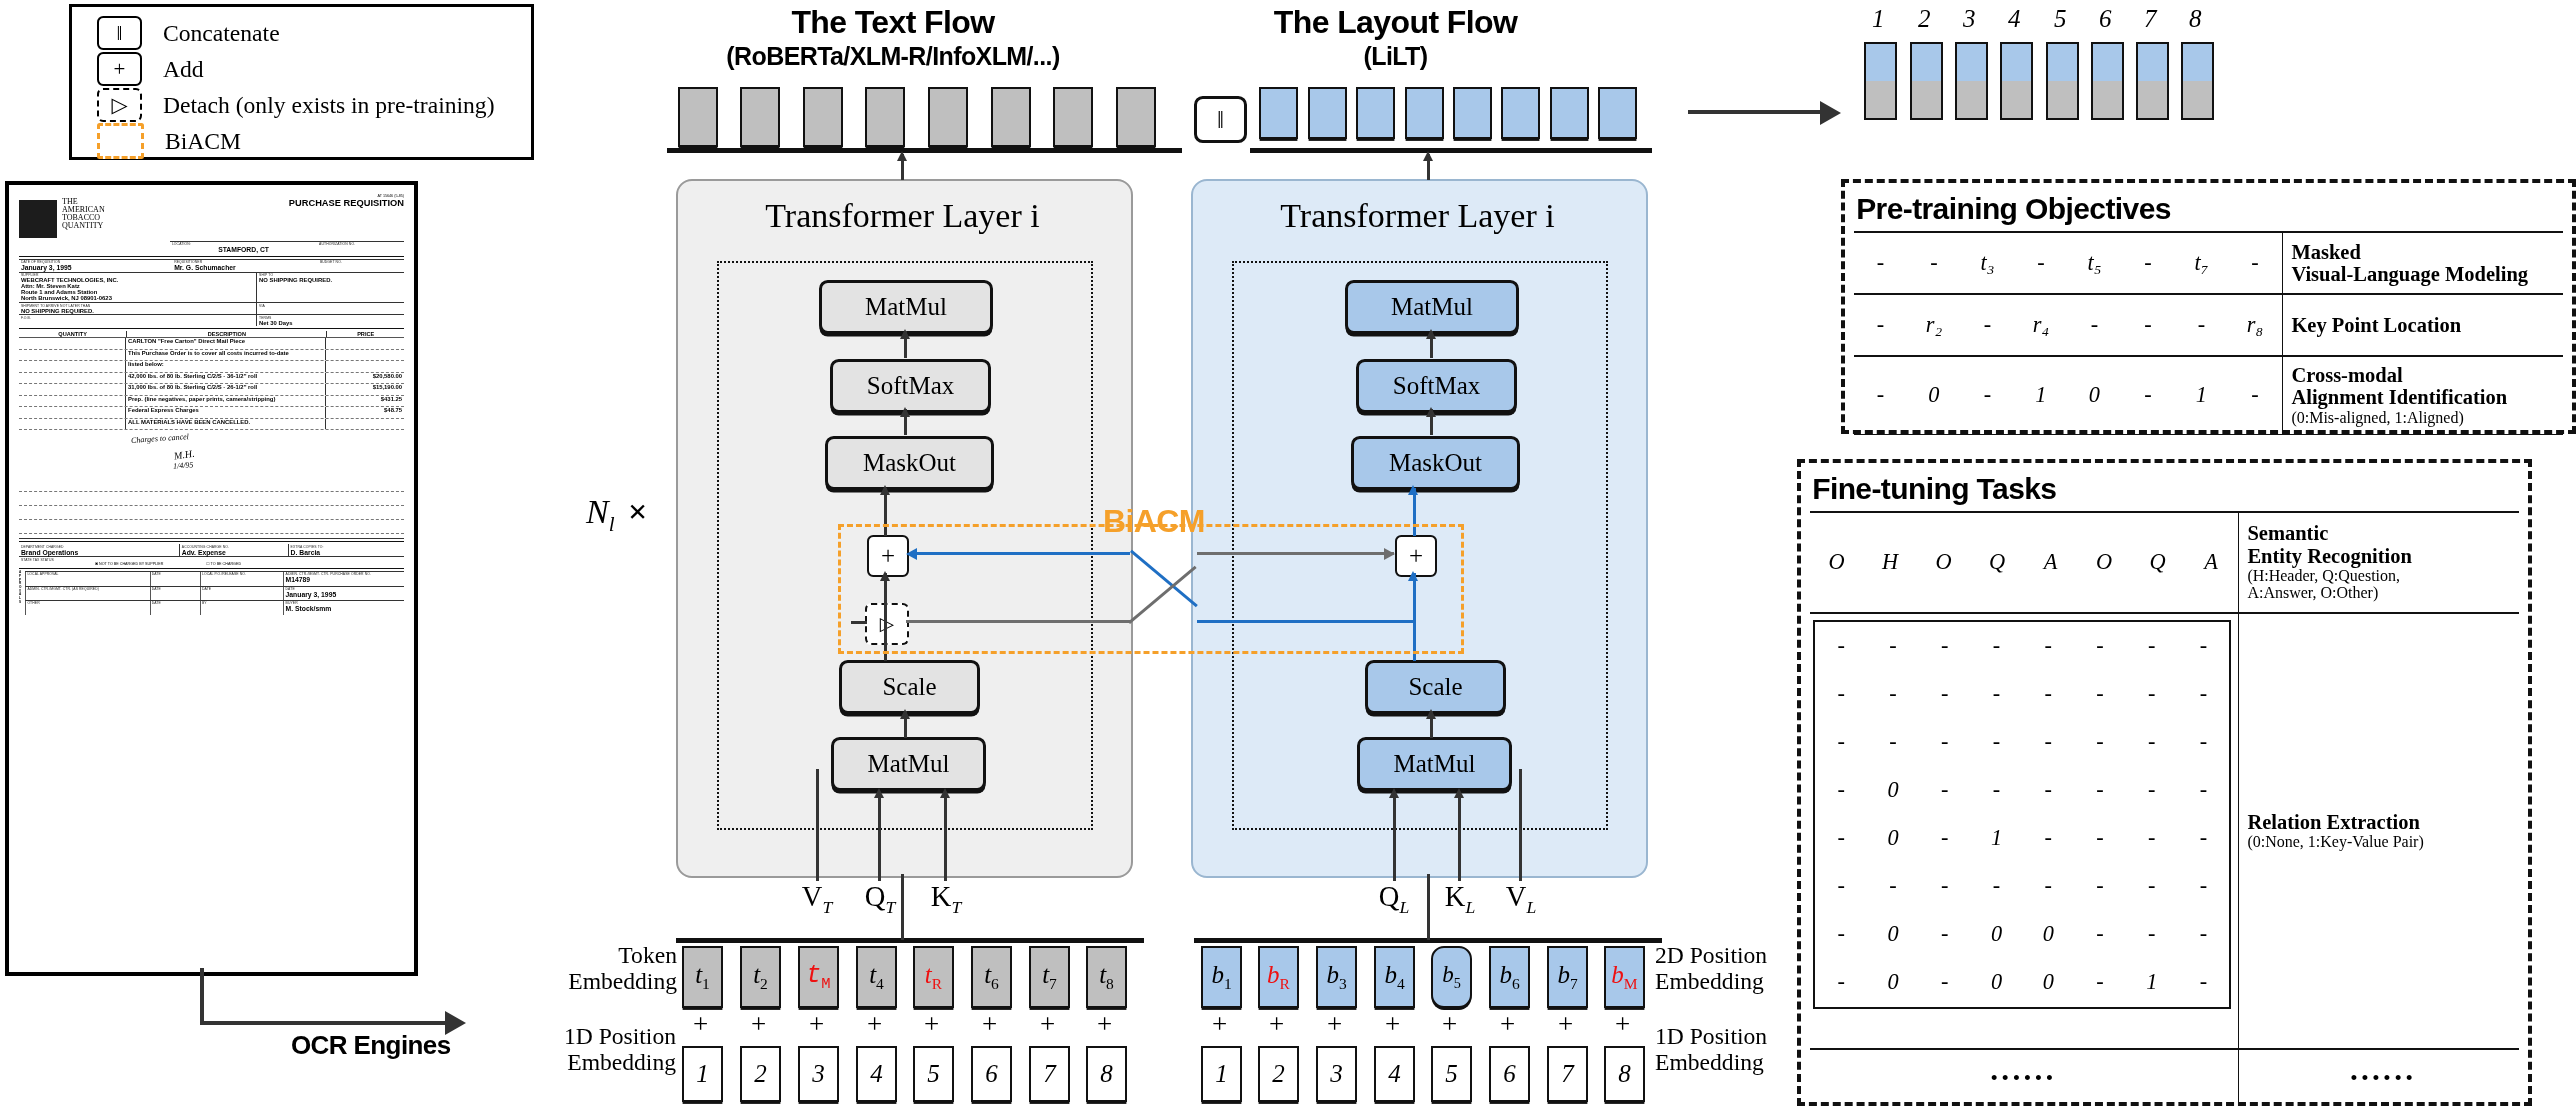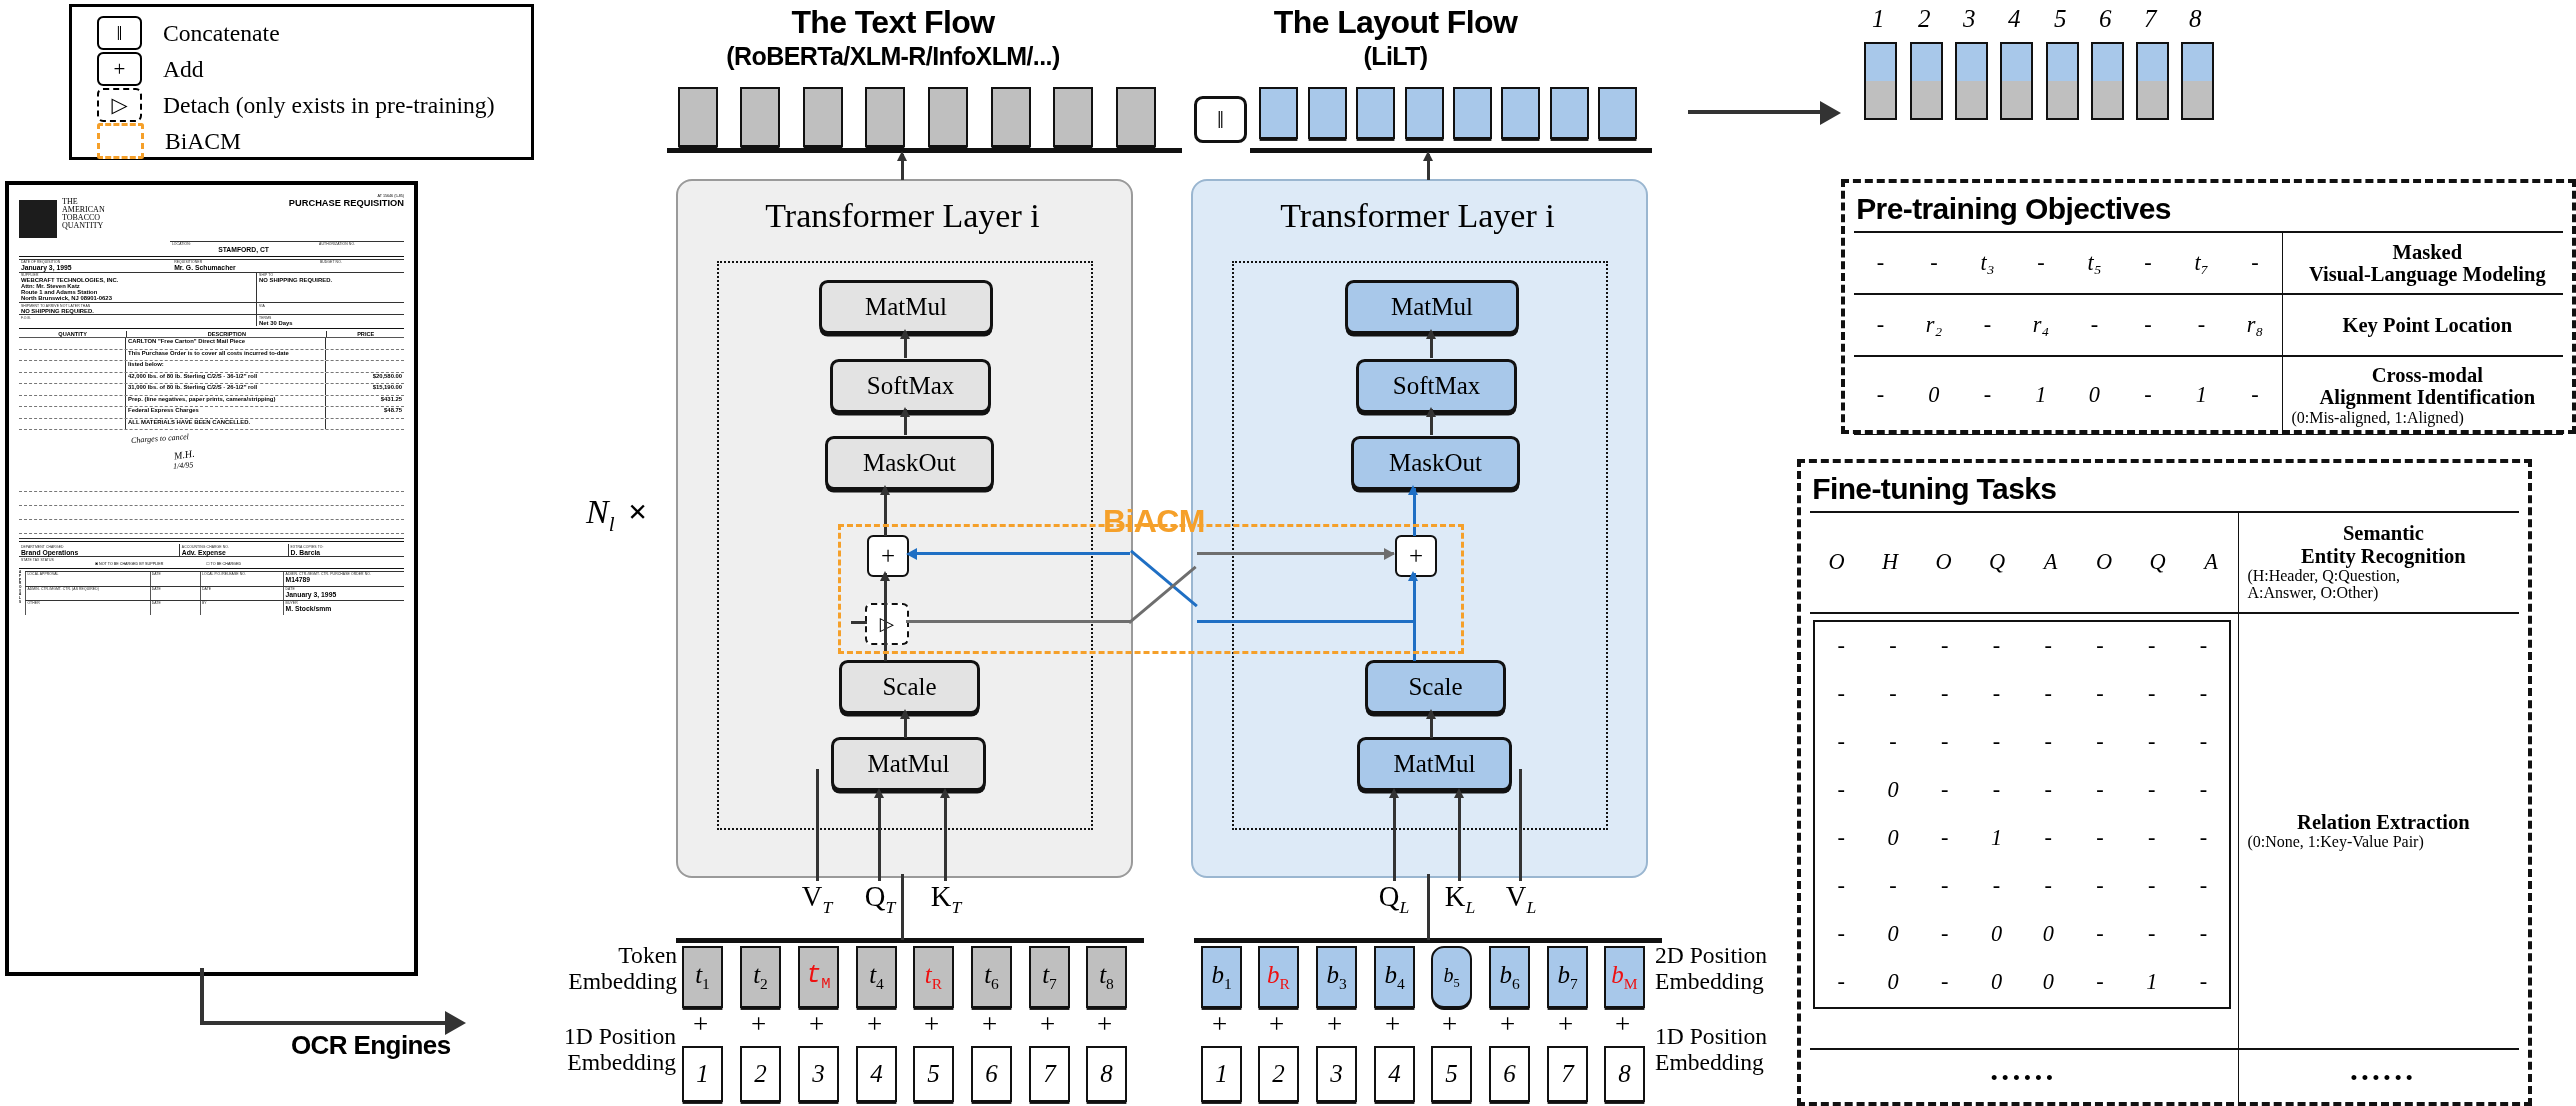--- a/index.html
+++ b/index.html
@@ -84,21 +84,21 @@
   .thickbar{position:absolute;background:#111;height:5px;}
 
   
   .panel{position:absolute;border:4.3px dashed #111;background:#fff;}
   .ptitle{font-family:"Liberation Sans",sans-serif;font-weight:bold;font-size:30px;letter-spacing:-0.6px;}
   .prow{display:flex;align-items:stretch;}
   .pcellL{width:428px;display:flex;align-items:center;}
   .pcellR{flex:1;border-left:1.9px solid #111;padding-left:8.7px;display:flex;
           flex-direction:column;justify-content:center;}
   .sym{flex:1;text-align:center;font-family:"Liberation Serif",serif;font-style:italic;font-size:22.3px;}
-  .plab{font-family:"Liberation Serif",serif;font-weight:bold;font-size:20.5px;line-height:1.08;text-align:center;}
+  .plab{font-family:"Liberation Serif",serif;font-weight:bold;font-size:20.5px;line-height:1.08;}
   .pnote{font-family:"Liberation Serif",serif;font-size:16px;line-height:1.1;}
   .hrule{border-top:2.5px solid #111;}
   .hrule-thin{border-top:1.2px solid #111;}
 </style>
 </head>
 <body>
 
 <div class="abs" id="legend">
   <div class="lg-row" style="margin-top:8.7px;">
     <div class="lg-box">‖</div>
@@ -563,21 +563,21 @@
     <div class="tok tok-b" style="left: 1316px; top: 946px; width: 37px; height: 58px; font-size: 25px;">
       <span class="">b<sub class="">3</sub></span>
     </div>
     <div class="abs ctr" style="left: 1316px; top: 1009px; width: 37px; font-size: 27px;">+</div>
     <div class="tok tok-w" style="left: 1316px; top: 1046px; width: 37px; height: 52px; font-size: 25px;">3</div>
     <div class="tok tok-b" style="left: 1374px; top: 946px; width: 37px; height: 58px; font-size: 25px;">
       <span class="">b<sub class="">4</sub></span>
     </div>
     <div class="abs ctr" style="left: 1374px; top: 1009px; width: 37px; font-size: 27px;">+</div>
     <div class="tok tok-w" style="left: 1374px; top: 1046px; width: 37px; height: 52px; font-size: 25px;">4</div>
-    <div class="tok tok-b" style="left: 1431px; top: 946px; width: 37px; height: 58px; font-size: 20px; border-radius: 13px;">
+    <div class="tok tok-b" style="left: 1431px; top: 946px; width: 37px; height: 58px; font-size: 23px; border-radius: 13px;">
       <span class="">b<sub class="">5</sub></span>
     </div>
     <div class="abs ctr" style="left: 1431px; top: 1009px; width: 37px; font-size: 27px;">+</div>
     <div class="tok tok-w" style="left: 1431px; top: 1046px; width: 37px; height: 52px; font-size: 25px;">5</div>
     <div class="tok tok-b" style="left: 1489px; top: 946px; width: 37px; height: 58px; font-size: 25px;">
       <span class="">b<sub class="">6</sub></span>
     </div>
     <div class="abs ctr" style="left: 1489px; top: 1009px; width: 37px; font-size: 27px;">+</div>
     <div class="tok tok-w" style="left: 1489px; top: 1046px; width: 37px; height: 52px; font-size: 25px;">6</div>
     <div class="tok tok-b" style="left: 1547px; top: 946px; width: 37px; height: 58px; font-size: 25px;">

